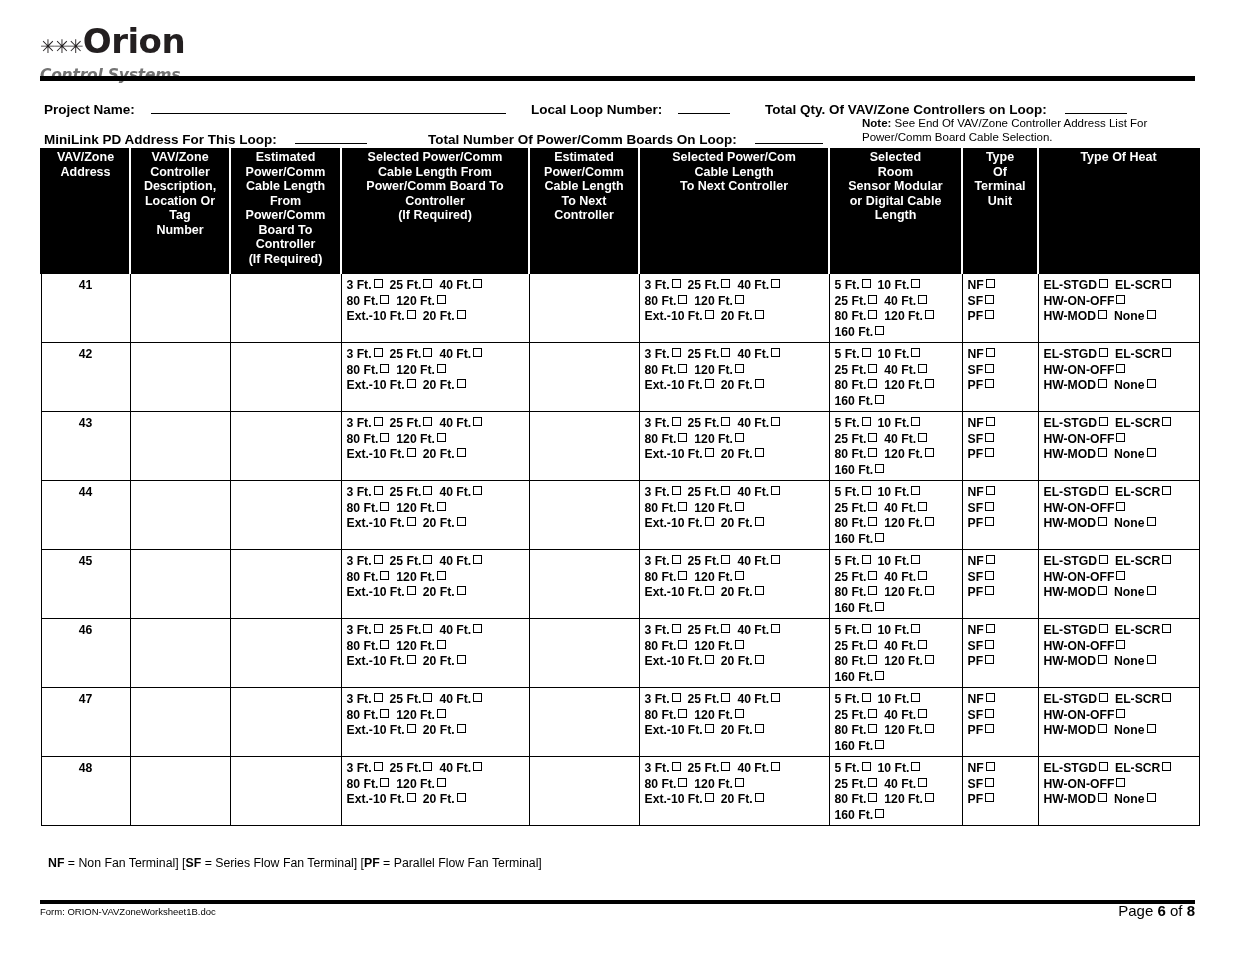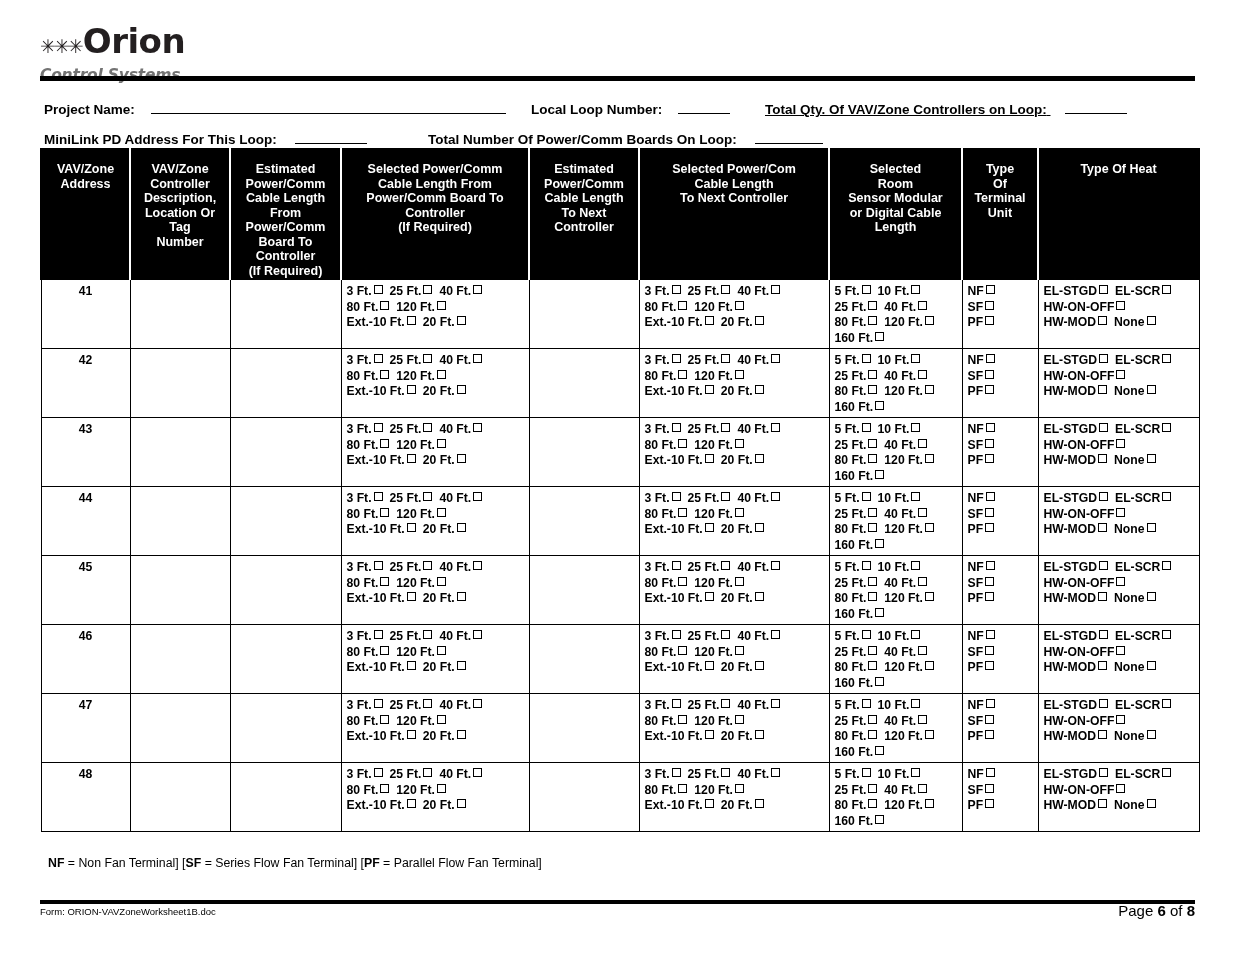--- a/index.html
+++ b/index.html
@@ -130,21 +130,21 @@
     table-layout: fixed;
   }
   table.grid th {
     background: #000000;
     color: #ffffff;
     font-size: 12.5px;
     font-weight: bold;
     line-height: 14.5px;
     vertical-align: top;
     text-align: center;
-    padding: 12px 2px 0 2px;
+    padding: 0 2px 0 2px;
     border-left: 2px solid #ffffff;
     border-right: 2px solid #ffffff;
     height: 124px;
     box-sizing: border-box;
   }
   table.grid th.first { border-left: none; }
   table.grid th.last { border-right: none; }
   table.grid thead tr { border: 2px solid #000; }
 
   table.grid td {
@@ -235,35 +235,38 @@
     <div class="fld" style="left:44px; top:3px;">
       <span>Project Name:</span>
       <span class="blank" style="width:355px; margin-left:12px;"></span>
     </div>
 
     <div class="fld" style="left:531px; top:3px;">
       <span>Local Loop Number:</span>
       <span class="blank" style="width:52px; margin-left:12px;"></span>
     </div>
 
-    <div class="fld" style="left:765px; top:3px;text-decoration:underline;">
+    <div class="fld" style="left:765px; top:3px;">
       <span>Total Qty. Of VAV/Zone Controllers  on Loop:</span>
       <span class="blank" style="width:62px; margin-left:14px;"></span>
     </div>
 
     <div class="fld" style="left:44px; top:33px;">
       <span>MiniLink PD Address For This Loop:</span>
       <span class="blank" style="width:72px; margin-left:14px;"></span>
     </div>
 
     <div class="fld" style="left:428px; top:33px;">
       <span>Total Number Of Power/Comm Boards On Loop:</span>
       <span class="blank" style="width:68px; margin-left:14px;"></span>
     </div>
 
+    <div class="note" style="left:862px; top:32px;">
+      <b>Note:</b><span> See End Of VAV/Zone Controller Address List For Power/Comm Board Cable Selection.</span>
+    </div>
   </div>
 
   <table class="grid">
     <colgroup>
       <col style="width:89px">
       <col style="width:100px">
       <col style="width:111px">
       <col style="width:188px">
       <col style="width:110px">
       <col style="width:190px">

